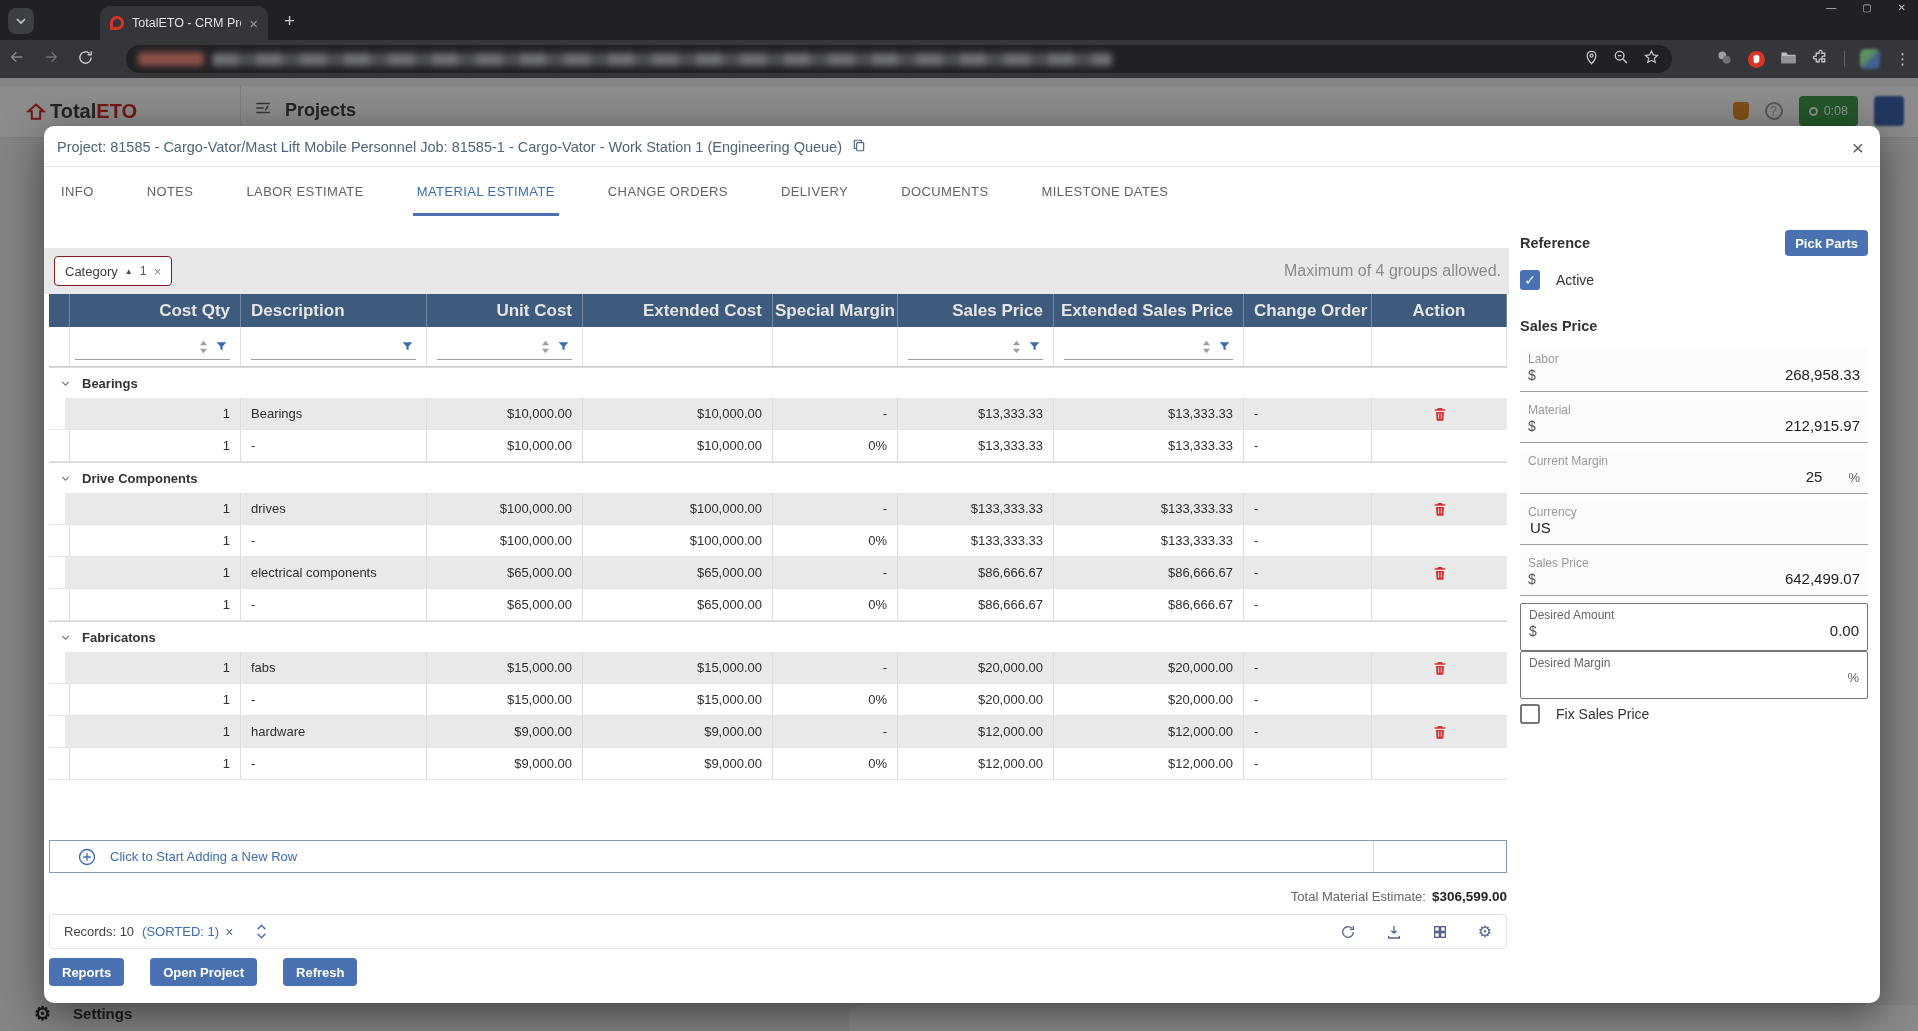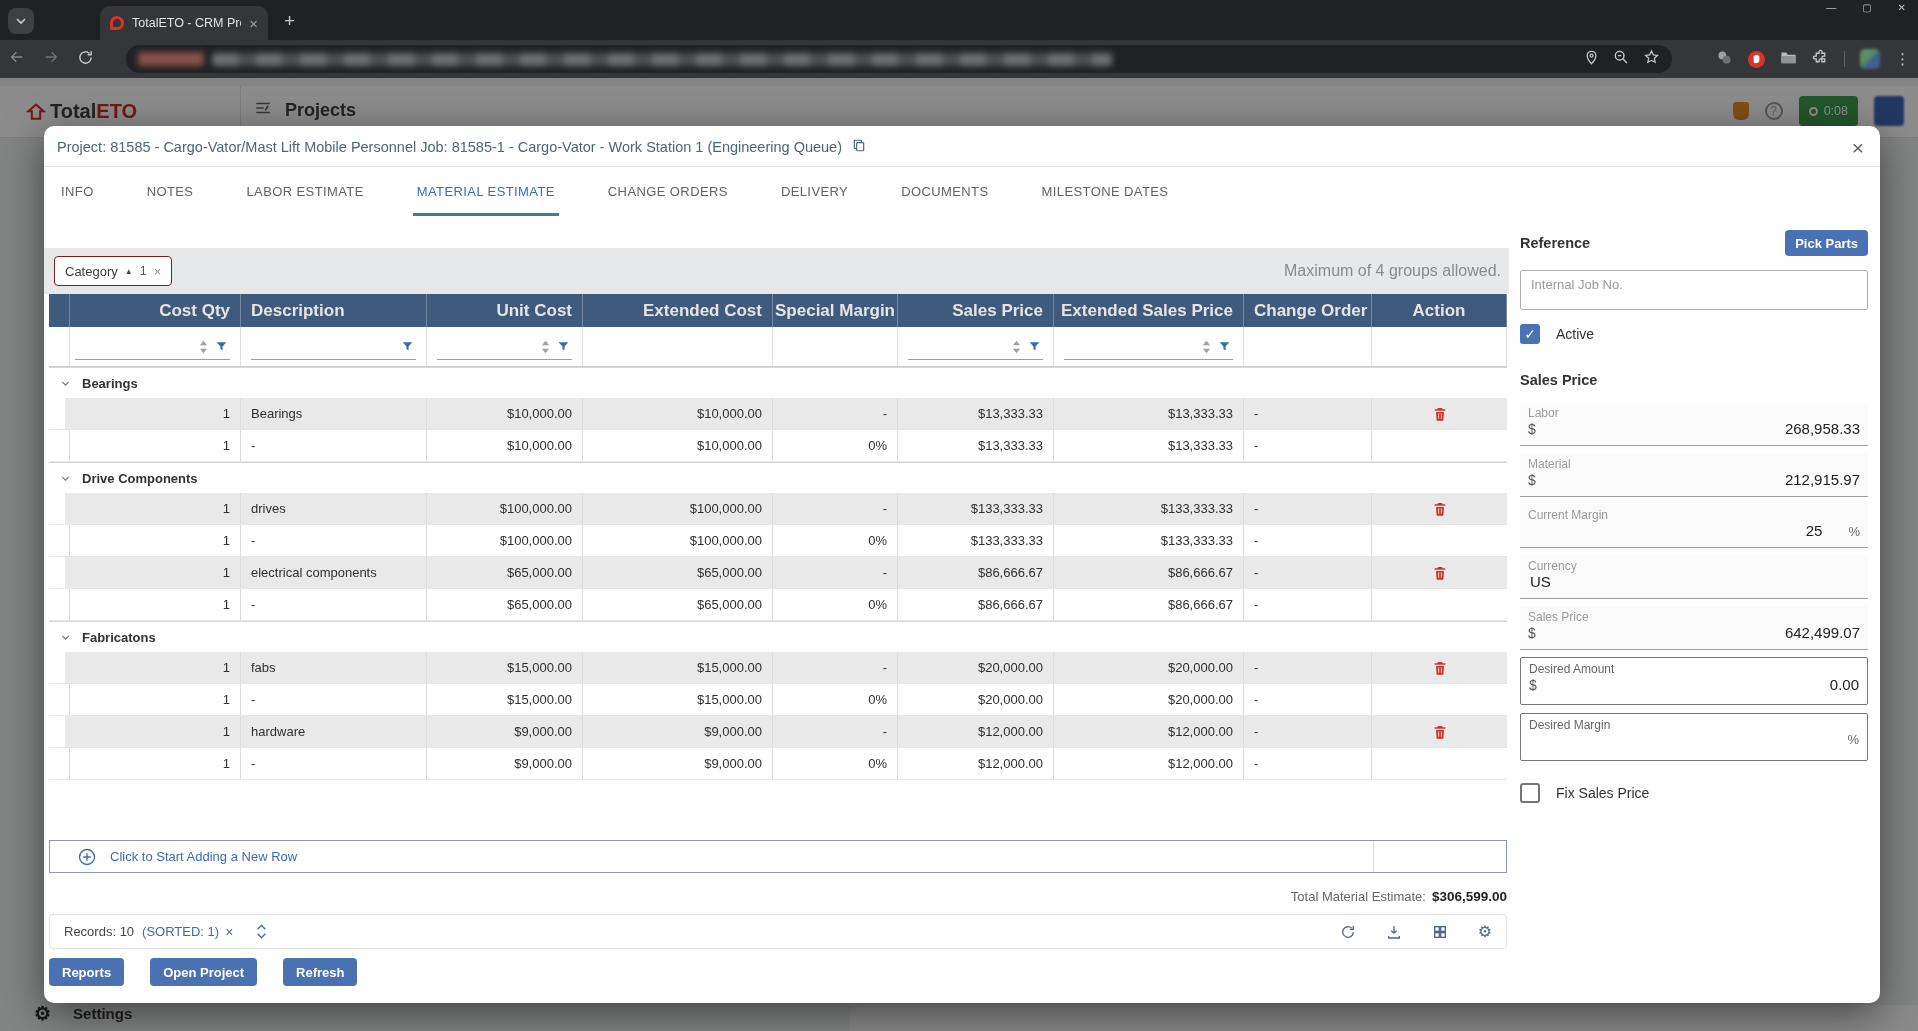--- a/index.html
+++ b/index.html
@@ -130,21 +130,21 @@
   .jobbox { margin-top:14px; height:40px; border:1px solid #b0b0b0; border-radius:2px;
     padding:6px 10px; font-size:13px; color:#9a9a9a; }
   .chk-row { margin-top:14px; display:flex; align-items:center; gap:16px; font-size:14px; color:#333; }
   .chk { width:20px; height:20px; border-radius:3px; display:flex; align-items:center; justify-content:center; }
   .chk.on { background:#4a72b2; color:#fff; font-size:14px; }
   .chk.off { border:2px solid #757575; background:#fff; }
   .sect-title { margin-top:28px; font-size:14.5px; font-weight:bold; color:#333; }
   .fields { margin-top:14px; }
   .fld { padding:4px 8px 5px 8px; margin-bottom:7px; background:#fbfbfb; }
   .fld.underline { border-bottom:1px solid #9e9e9e; }
-  .fld.boxed { border:1px solid #777; border-radius:2px; margin-bottom:8px; padding-bottom:8px; background:#fff; }
+  .fld.boxed { border:1px solid #777; border-radius:2px; margin-bottom:0; padding-bottom:8px; background:#fff; }
   .fld-label { font-size:12px; color:#9a9a9a; }
   .fld.boxed .fld-label { color:#666; }
   .fld-row { display:flex; align-items:baseline; min-height:20px; }
   .fld-prefix { font-size:14px; color:#555; }
   .fld-value { margin-left:auto; font-size:15px; color:#222; }
   .fld-suffix { font-size:13px; color:#666; margin-left:26px; }
   .fld.left-val .fld-value { margin-left:2px; margin-right:auto; }
   svg { flex:none; }
 </style>
 </head>
@@ -634,21 +634,20 @@
       <button class="btn-blue">Reports</button>
       <button class="btn-blue">Open Project</button>
       <button class="btn-blue">Refresh</button>
     </div>
 
     <div class="refpanel">
       <div class="ref-head">
         <span class="ref-title">Reference</span>
         <button class="pickparts">Pick Parts</button>
       </div>
-      <div class="jobbox">Internal Job No.</div>
       <div class="chk-row">
         <span class="chk on">✓</span>
         <span>Active</span>
       </div>
       <div class="sect-title">Sales Price</div>
       <div class="fields" id="ref-fields">
   <div class="fld underline">
     <div class="fld-label">Labor</div>
     <div class="fld-row">
       <span class="fld-prefix">$</span>
@@ -704,19 +703,19 @@
 
   <div class="fld boxed">
     <div class="fld-label">Desired Margin</div>
     <div class="fld-row">
 
       <span class="fld-value"></span>
       <span class="fld-suffix">%</span>
     </div>
   </div>
 </div>
-      <div class="chk-row" style="margin-top:22px">
+      <div class="chk-row" style="margin-top:5px">
         <span class="chk off"></span>
         <span>Fix Sales Price</span>
       </div>
     </div>
   </div>
 </div>
 
 </body></html>

